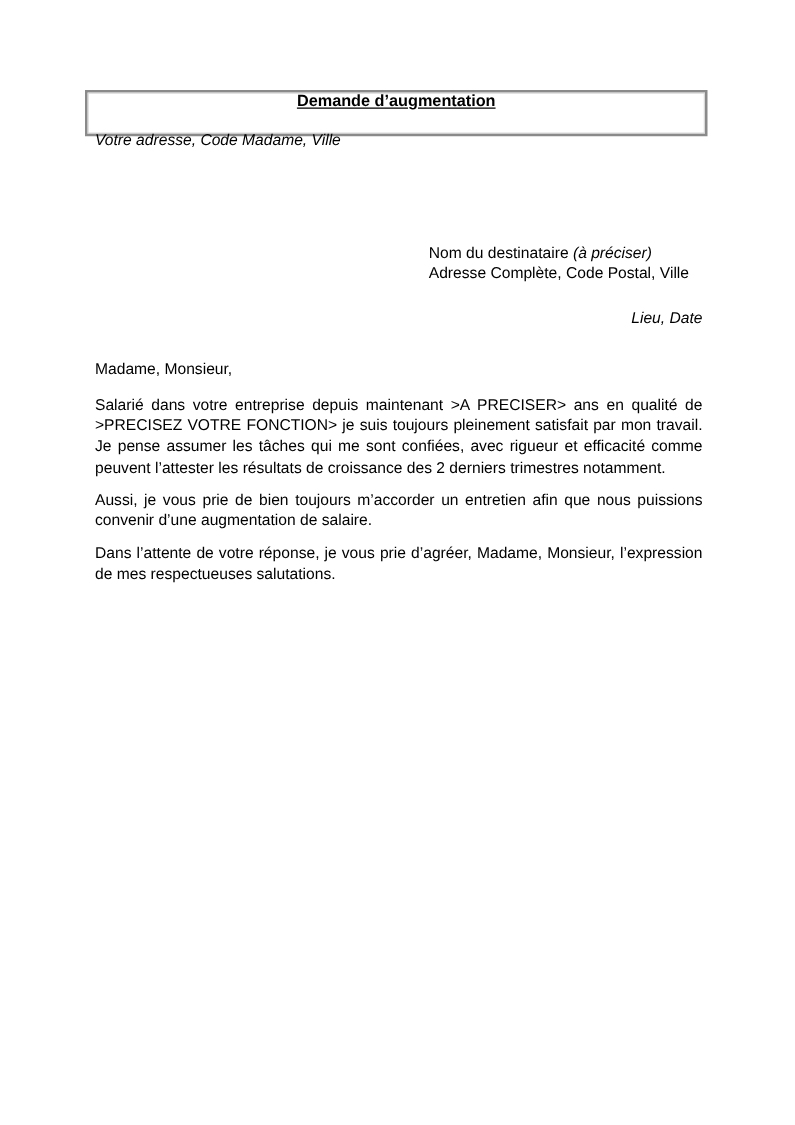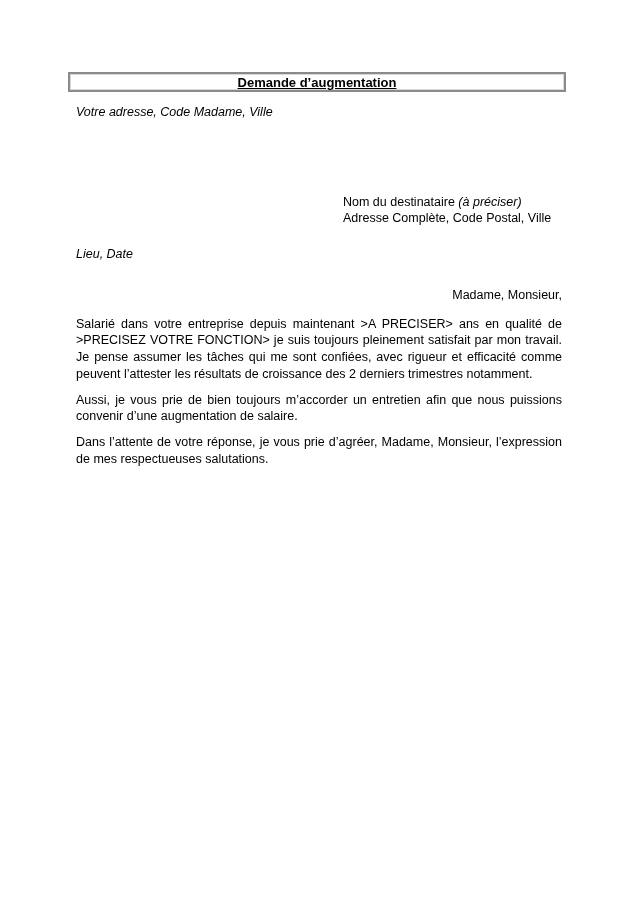--- a/index.html
+++ b/index.html
@@ -12,25 +12,25 @@
     color: #000000;
     font-family: "Liberation Sans", "DejaVu Sans", sans-serif;
     font-size: 12.5px;
     overflow: hidden;
   }
   .title-box {
     position: absolute;
     left: 68px;
     top: 72px;
     width: 498px;
-    height: 20px;
+    height: 37px;
     border: 2px solid #8a8a8a;
     box-shadow: inset 0 0 0 1px #d9d9d9;
     display: flex;
-    align-items: center;
+    align-items: flex-start;
     justify-content: center;
   }
   .title-text {
     font-weight: bold;
     text-decoration: underline;
     font-size: 13px;
     line-height: 13px;
   }
   .sender-block {
     position: absolute;
@@ -45,31 +45,31 @@
     top: 162px;
     line-height: 16px;
     margin-top: 32px;
   }
   .recipient-note { font-style: italic; }
   .place-date {
     position: absolute;
     left: 76px;
     top: 247px;
     width: 486px;
-    text-align: left;
+    text-align: right;
     font-style: italic;
   }
   .letter-body {
     position: absolute;
     left: 76px;
     top: 287px;
     width: 486px;
     line-height: 16.7px;
   }
-  .letter-body .salutation { margin-bottom: 12px; text-align: right; }
+  .letter-body .salutation { margin-bottom: 12px; }
   .letter-body p.para {
     text-align: justify;
     margin-bottom: 9px;
   }
   .signature-line {
     position: absolute;
     left: 76px;
     top: 557px;
     width: 486px;
     text-align: right;

